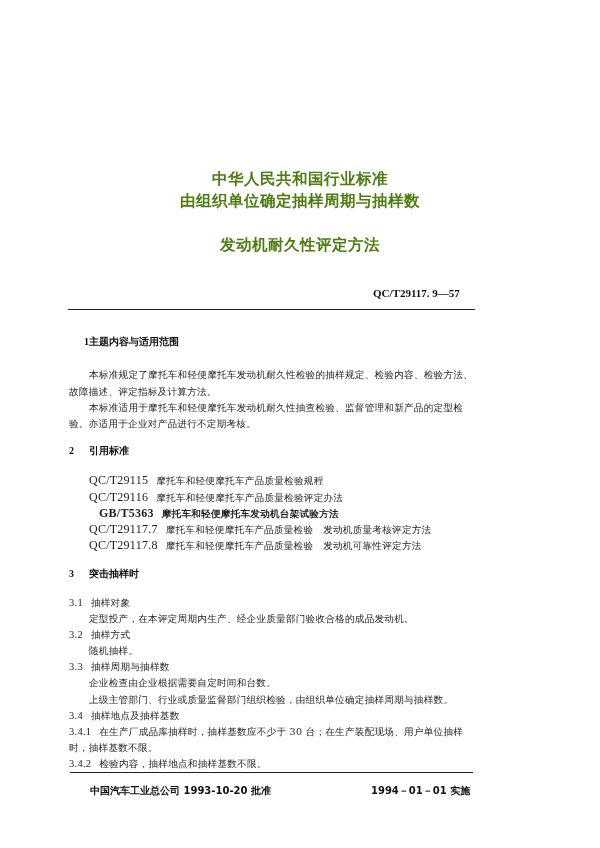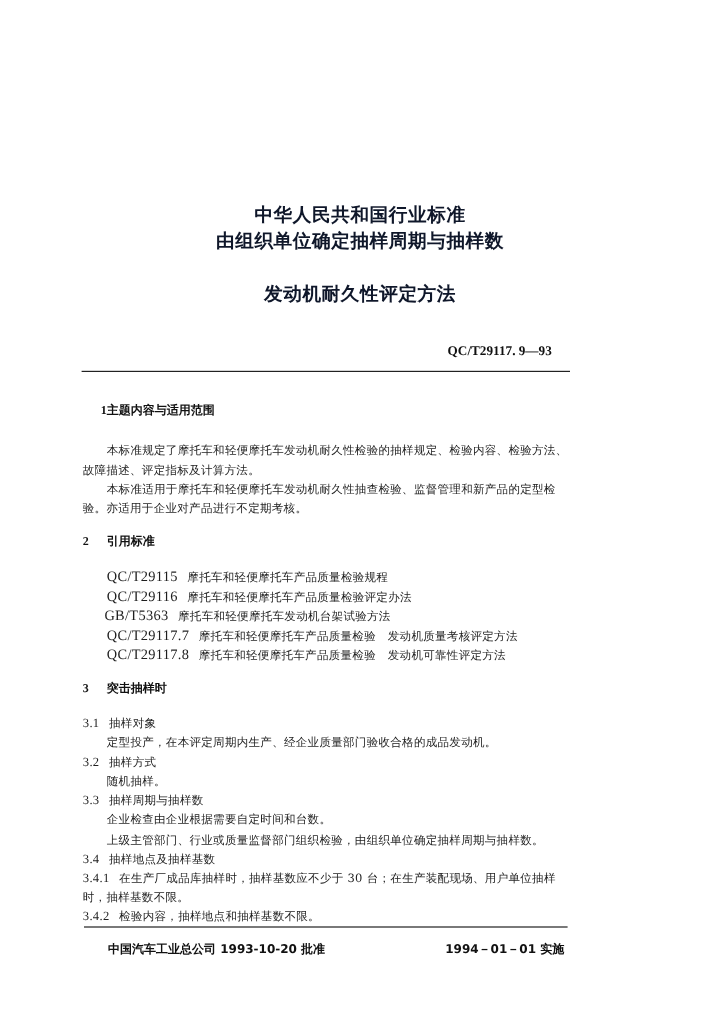--- a/index.html
+++ b/index.html
@@ -14,21 +14,21 @@
       overflow: hidden;
       font-family: "DejaVu Serif", "Liberation Serif", serif;
       color: #1a1a1a;
     }
     .abs { position: absolute; white-space: nowrap; }
     .title {
       font-family: "DejaVu Sans", "Liberation Sans", sans-serif;
       font-weight: bold;
       font-size: 15.5px;
       letter-spacing: 0.5px;
-      color: #0f172a;
+      color: #4d7c0f;
       left: 0; width: 600px;
       text-align: center;
     }
     .doc-code {
       font-family: "Liberation Serif", "DejaVu Serif", serif;
       font-weight: bold;
       font-size: 11px;
       color: #111;
     }
     .rule {
@@ -71,42 +71,42 @@
       font-size: 10px;
       color: #111;
     }
   </style>
 </head>
 <body>
 
 <div class="abs title" style="top:169px;">中华人民共和国行业标准</div>
 <div class="abs title" style="top:191px;">由组织单位确定抽样周期与抽样数</div>
 <div class="abs title" style="top:235px;">发动机耐久性评定方法</div>
-<div class="abs doc-code" style="top:287px; left:373px;">QC/T29117. 9—93</div>
+<div class="abs doc-code" style="top:287px; left:373px;">QC/T29117. 9—57</div>
 
 <div class="rule" style="top:309px; left:68px; width:407px;"></div>
 
 <div class="abs sec-head" style="top:335px; left:69px;text-align:right;">
   <span class="sec-num">1</span><span>主题内容与适用范围</span>
 </div>
 <div class="abs body-text" style="top:369px; left:89px;">本标准规定了摩托车和轻便摩托车发动机耐久性检验的抽样规定、检验内容、检验方法、</div>
 <div class="abs body-text" style="top:386px; left:69px;">故障描述、评定指标及计算方法。</div>
 <div class="abs body-text" style="top:402px; left:89px;">本标准适用于摩托车和轻便摩托车发动机耐久性抽查检验、监督管理和新产品的定型检</div>
 <div class="abs body-text" style="top:418px; left:69px;">验。亦适用于企业对产品进行不定期考核。</div>
 
 <div class="abs sec-head" style="top:444px; left:69px;">
   <span class="sec-num">2</span><span>引用标准</span>
 </div>
 <div class="abs body-text" style="top:473px; left:89px;">
   <span class="ref-code">QC/T29115</span><span>摩托车和轻便摩托车产品质量检验规程</span>
 </div>
 <div class="abs body-text" style="top:490px; left:89px;">
   <span class="ref-code">QC/T29116</span><span>摩托车和轻便摩托车产品质量检验评定办法</span>
 </div>
-<div class="abs body-text" style="top:506px; left:87px;">
+<div class="abs body-text" style="top:506px; left:99px;font-weight:bold;">
   <span class="ref-code">GB/T5363</span><span>摩托车和轻便摩托车发动机台架试验方法</span>
 </div>
 <div class="abs body-text" style="top:522px; left:89px;">
   <span class="ref-code">QC/T29117.7</span><span>摩托车和轻便摩托车产品质量检验　发动机质量考核评定方法</span>
 </div>
 <div class="abs body-text" style="top:538px; left:89px;">
   <span class="ref-code">QC/T29117.8</span><span>摩托车和轻便摩托车产品质量检验　发动机可靠性评定方法</span>
 </div>
 
 <div class="abs sec-head" style="top:567px; left:69px;">

